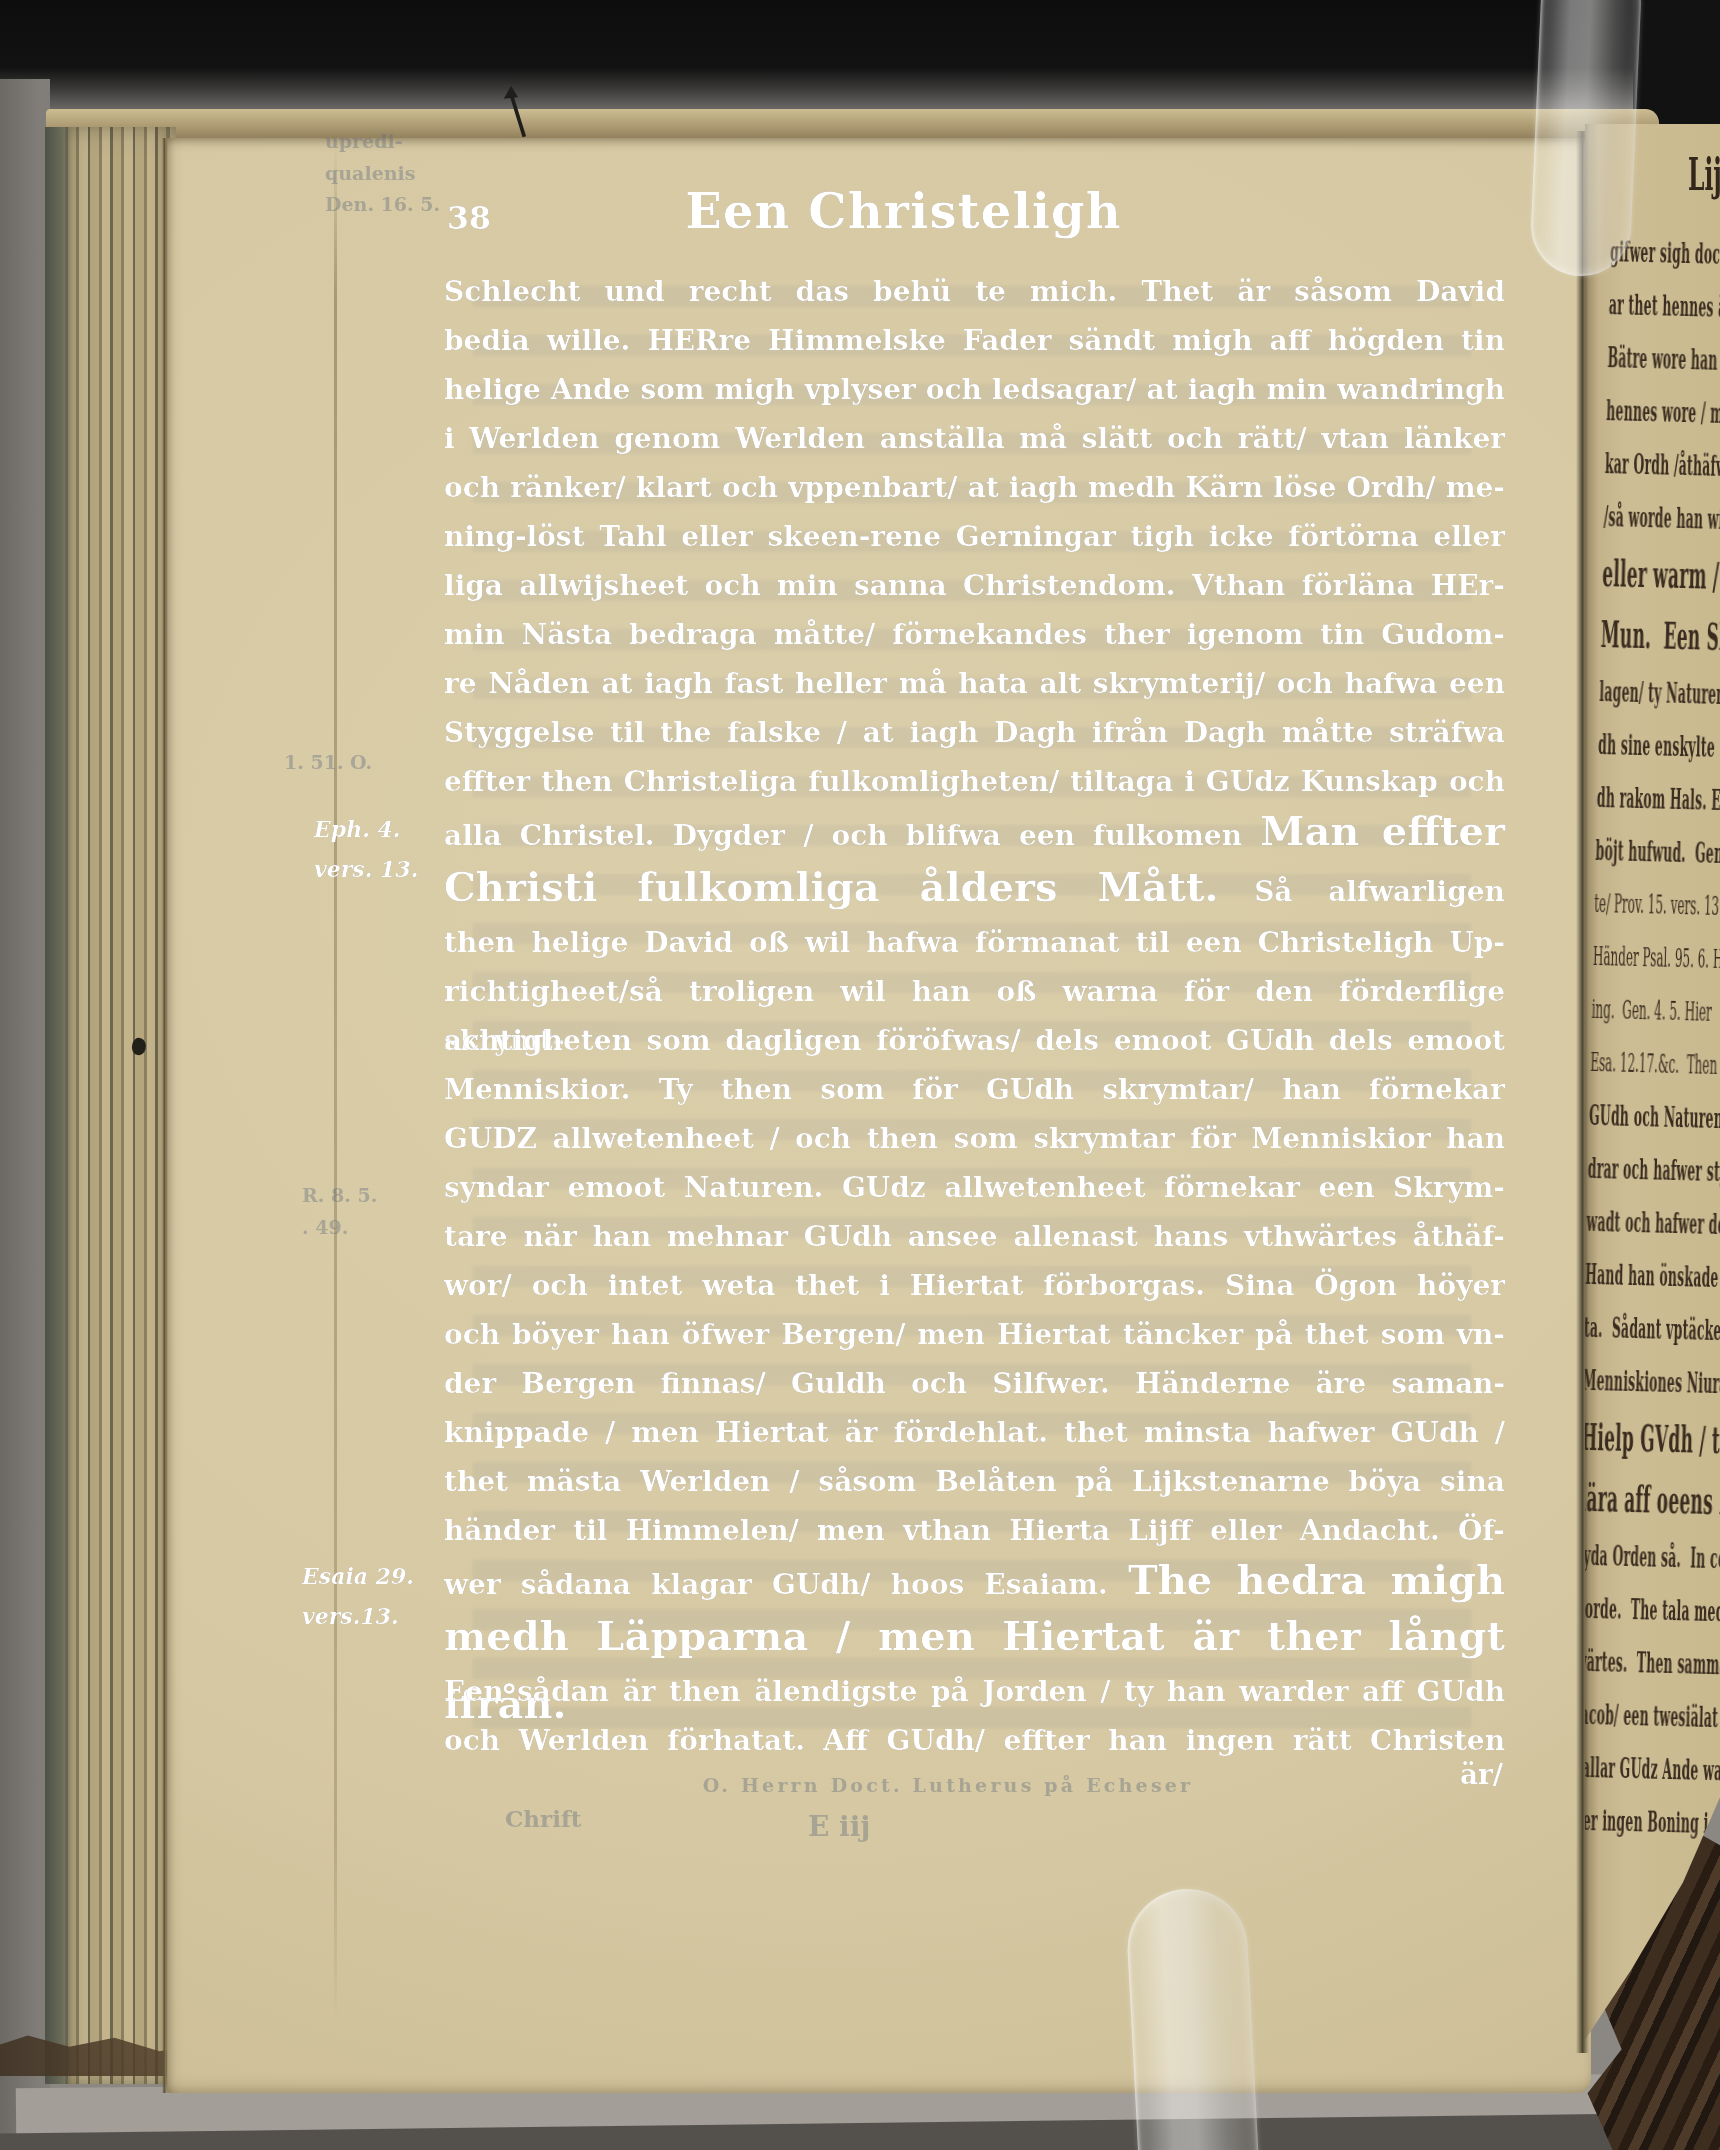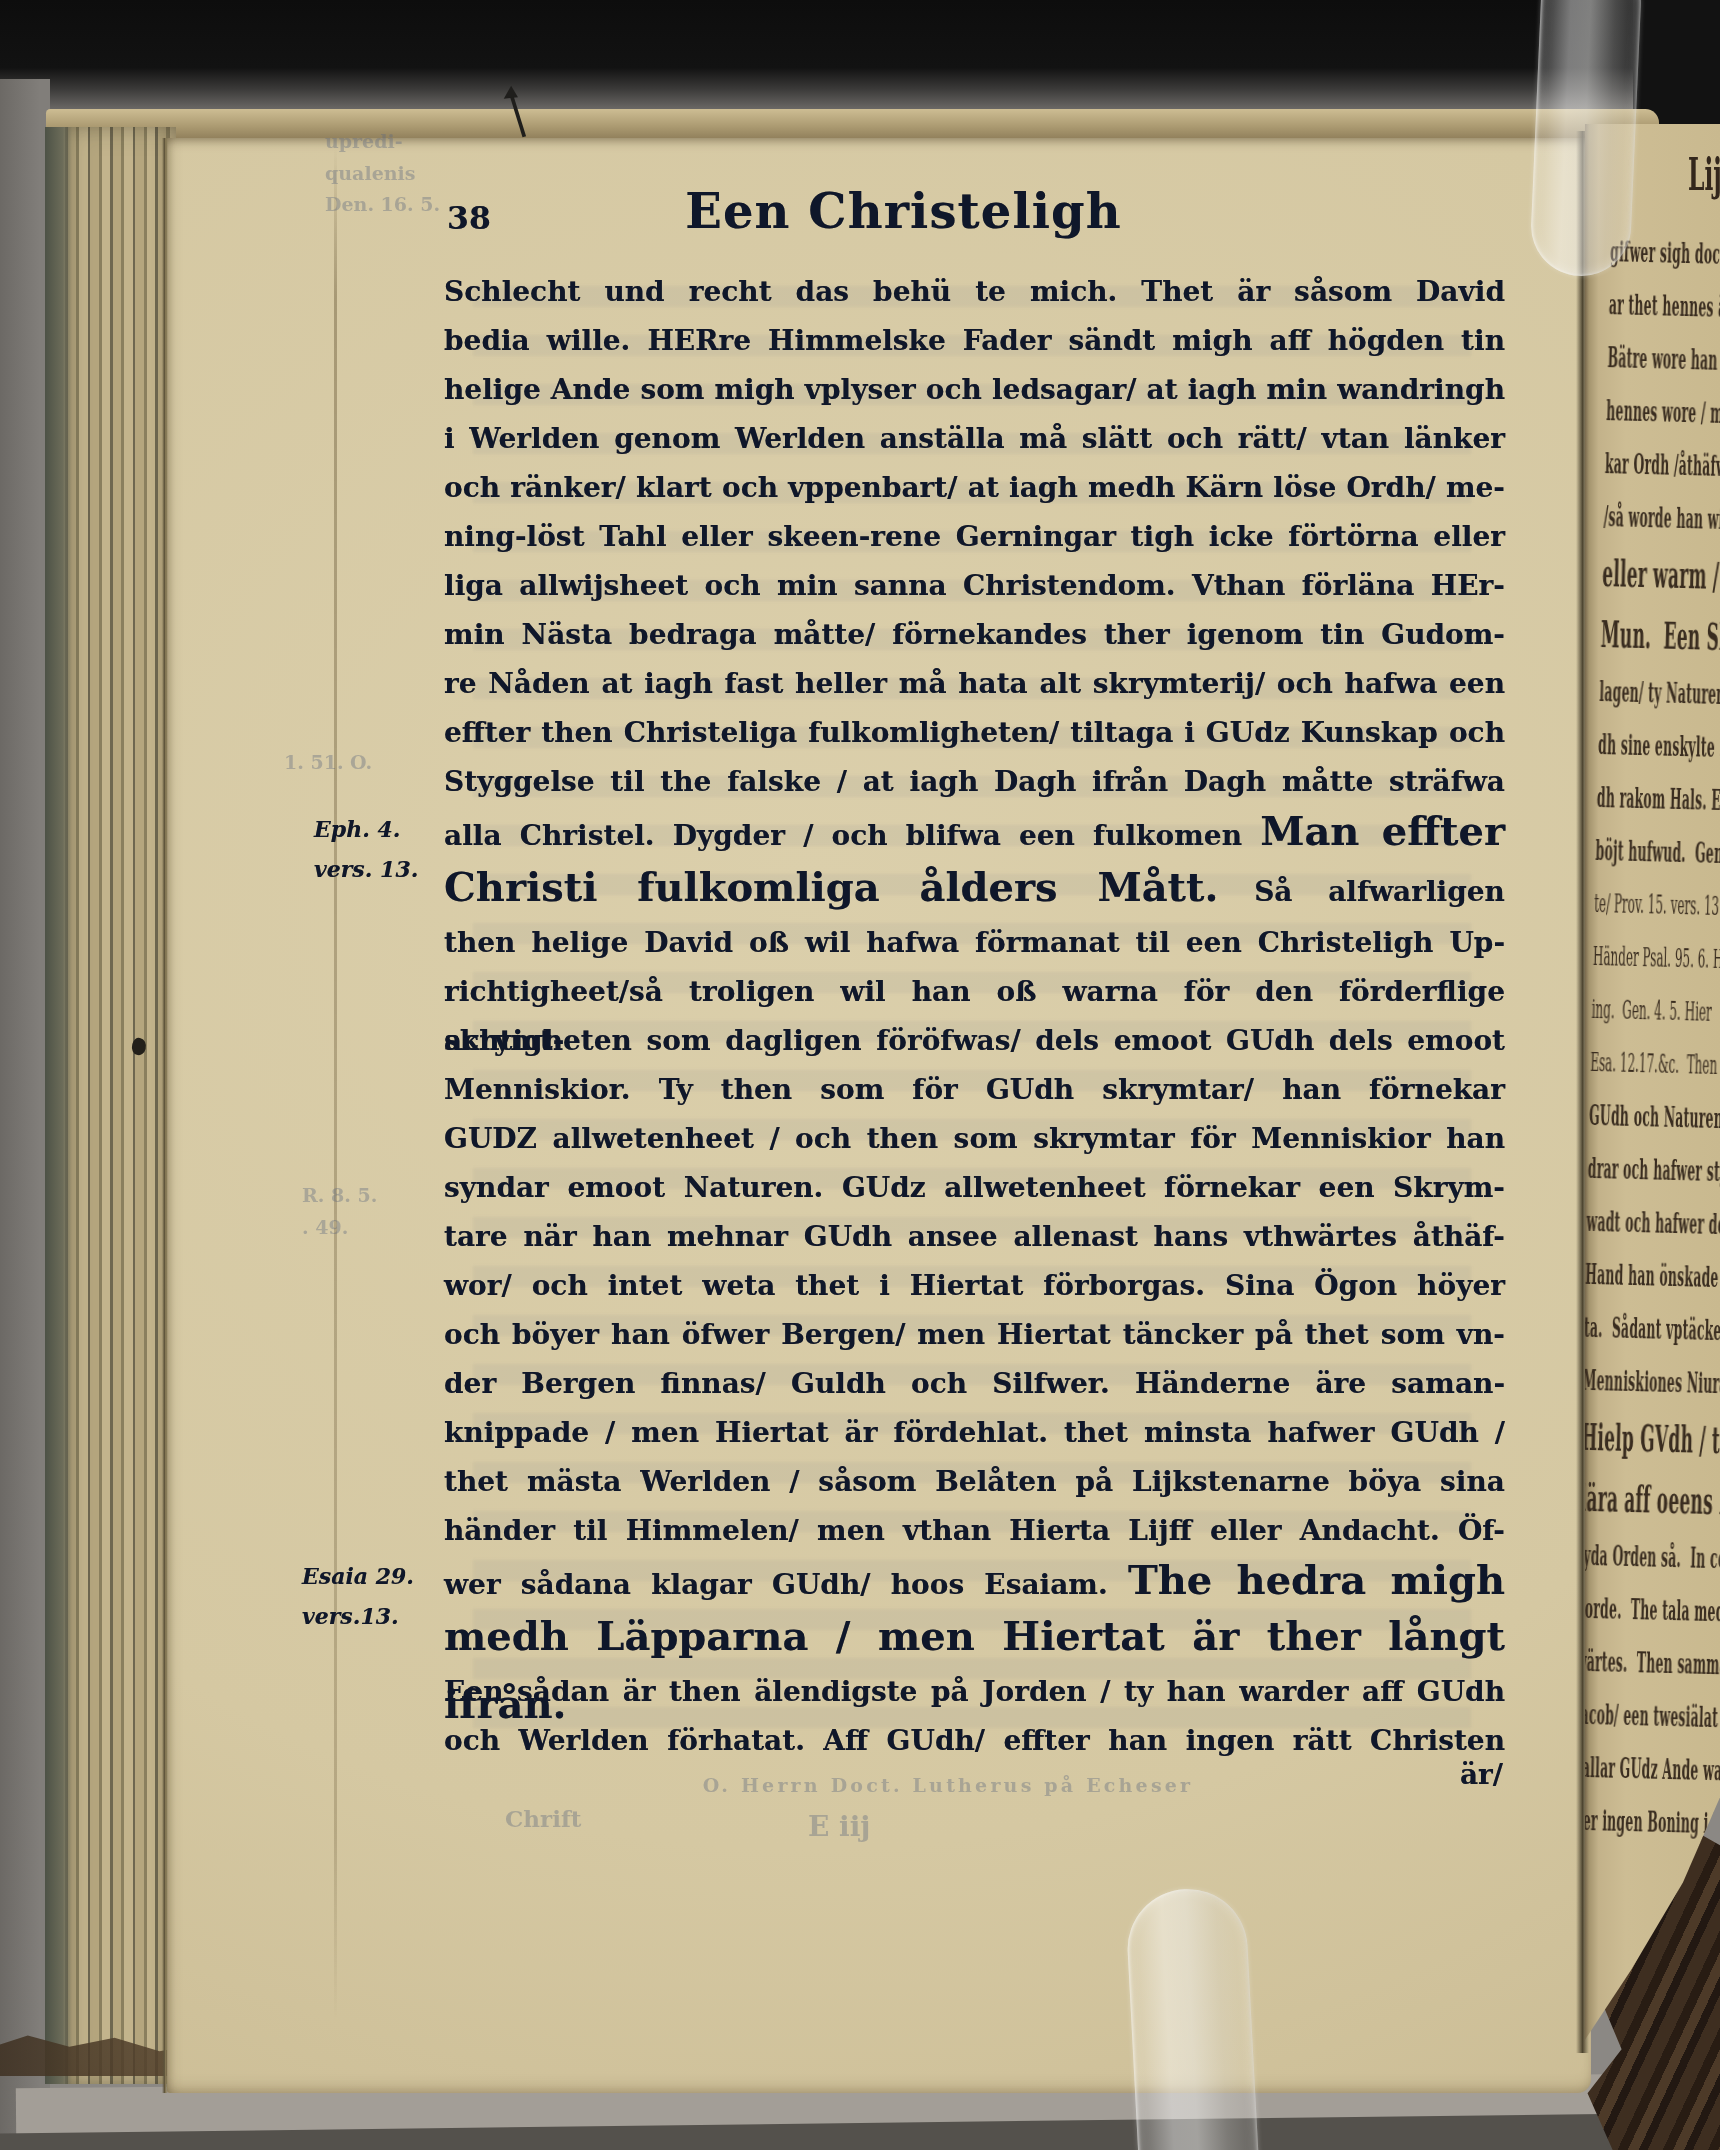--- a/index.html
+++ b/index.html
@@ -53,21 +53,21 @@
     clip-path:polygon(0 0,100% 0,100% 86%,72% 90.5%,34% 95%,0 98.6%);}
   .right-text{position:absolute;left:6.3px;top:105px;width:336px;transform:rotate(1.4deg);}
   .frag{height:53px;line-height:53px;font-size:27px;font-weight:700;color:#392c1f;
     white-space:pre;transform:scaleX(.46);transform-origin:0 50%;filter:blur(0.3px);letter-spacing:0.5px;}
   .frag.b{font-size:37px;height:61px;line-height:61px;}
   .frag.r{font-weight:400;letter-spacing:0;font-size:26px;}
   .right-header{position:absolute;left:103px;top:24px;font-size:45px;font-weight:700;color:#33271c;
     transform:scaleX(.52);transform-origin:0 0;filter:blur(0.3px);}
 
   
-  .ink{color:#0f172a;font-weight:700;text-shadow:0 0 0.6px rgba(43,37,32,.55);}
+  .ink{color:#ffffff;font-weight:700;text-shadow:0 0 0.6px rgba(43,37,32,.55);}
   .page-number{position:absolute;left:447px;top:199px;font-size:31.5px;}
   .running-title{position:absolute;left:620px;top:183px;width:567px;text-align:center;
     font-size:48px;letter-spacing:1.1px;}
   .body{position:absolute;left:444px;top:267px;width:1061px;}
   .line{font-size:28px;height:49px;line-height:49px;text-align:justify;text-align-last:justify;}
   .line.big-line{height:63px;line-height:63px;}
   .seg-big{font-size:40px;}
   .mnote{position:absolute;width:173px;font-style:italic;}
   .mnote-a{left:314px;top:809px;}
   .mnote-b{left:302px;top:1556px;}
@@ -123,22 +123,22 @@
   <div class="body ink">
       <div class="line"><span class="seg">Schlecht und recht das behü te mich. Thet är såsom David</span></div>
       <div class="line"><span class="seg">bedia wille. HERre Himmelske Fader sändt migh aff högden tin</span></div>
       <div class="line"><span class="seg">helige Ande som migh vplyser och ledsagar/ at iagh min wandringh</span></div>
       <div class="line"><span class="seg">i Werlden genom Werlden anställa må slätt och rätt/ vtan länker</span></div>
       <div class="line"><span class="seg">och ränker/ klart och vppenbart/ at iagh medh Kärn löse Ordh/ me-</span></div>
       <div class="line"><span class="seg">ning-löst Tahl eller skeen-rene Gerningar tigh icke förtörna eller</span></div>
       <div class="line"><span class="seg">liga allwijsheet och min sanna Christendom. Vthan förläna HEr-</span></div>
       <div class="line"><span class="seg">min Nästa bedraga måtte/ förnekandes ther igenom tin Gudom-</span></div>
       <div class="line"><span class="seg">re Nåden at iagh fast heller må hata alt skrymterij/ och hafwa een</span></div>
+      <div class="line"><span class="seg">Styggelse til the falske / at iagh Dagh ifrån Dagh måtte sträfwa</span></div>
       <div class="line"><span class="seg">effter then Christeliga fulkomligheten/ tiltaga i GUdz Kunskap och</span></div>
-      <div class="line"><span class="seg">Styggelse til the falske / at iagh Dagh ifrån Dagh måtte sträfwa</span></div>
       <div class="line"><span class="seg">alla Christel. Dygder / och blifwa een fulkomen </span><span class="seg-big">Man effter</span></div>
       <div class="line  big-line"><span class="seg-big">Christi fulkomliga ålders Mått.</span><span class="seg"> Så alfwarligen</span></div>
       <div class="line"><span class="seg">then helige David oß wil hafwa förmanat til een Christeligh Up-</span></div>
       <div class="line"><span class="seg">richtigheet/så troligen wil han oß warna för den förderflige skrymt-</span></div>
       <div class="line"><span class="seg">achtigheten som dagligen föröfwas/ dels emoot GUdh dels emoot</span></div>
       <div class="line"><span class="seg">Menniskior. Ty then som för GUdh skrymtar/ han förnekar</span></div>
       <div class="line"><span class="seg">GUDZ allwetenheet / och then som skrymtar för Menniskior han</span></div>
       <div class="line"><span class="seg">syndar emoot Naturen. GUdz allwetenheet förnekar een Skrym-</span></div>
       <div class="line"><span class="seg">tare när han mehnar GUdh ansee allenast hans vthwärtes åthäf-</span></div>
       <div class="line"><span class="seg">wor/ och intet weta thet i Hiertat förborgas. Sina Ögon höyer</span></div>

